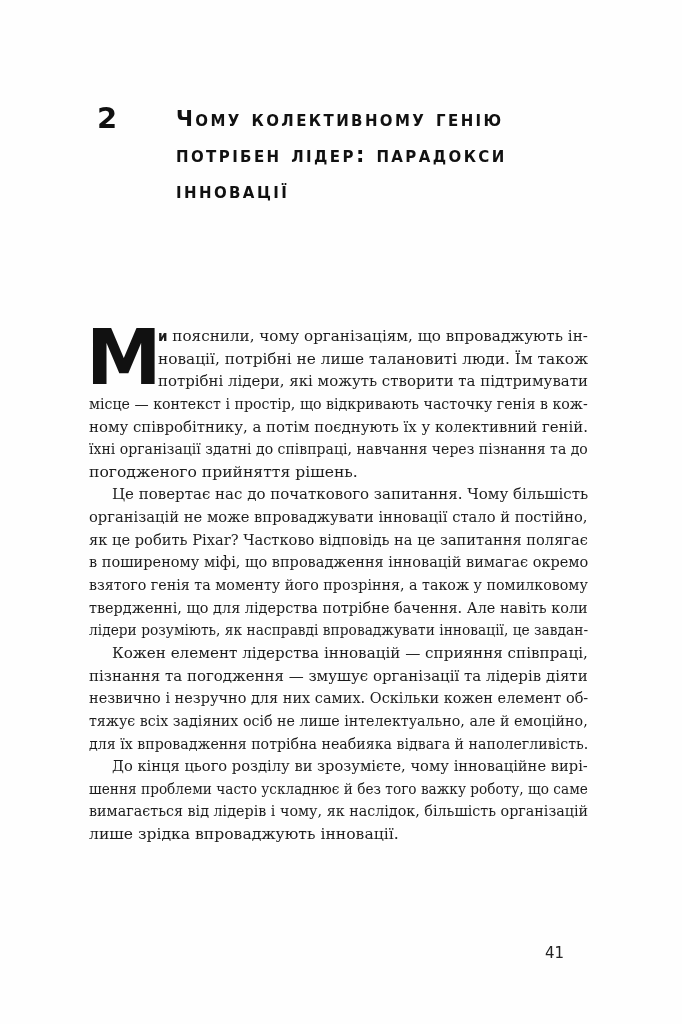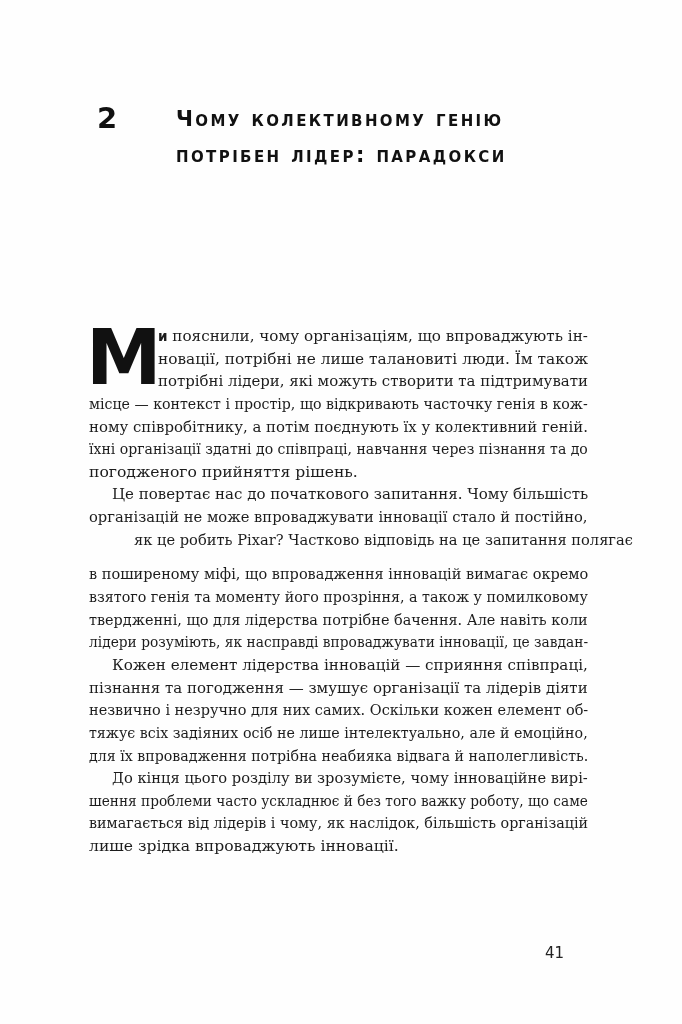--- a/index.html
+++ b/index.html
@@ -105,38 +105,39 @@
 </head>
 <body>
 
 <div class="page">
 
   <div class="chapter-heading">
     <div class="chapter-number">2</div>
     <div class="chapter-title">
       <span>Чому колективному генію</span>
       <span>потрібен лідер: парадокси</span>
+      <span>інновації</span>
     </div>
   </div>
 
   <div class="body-text">
     <span class="drop-cap">М</span>
 
     <div class="line after-cap" style="white-space: nowrap;"><span style="display: inline-block; white-space: nowrap; transform-origin: left top; transform: scaleX(0.972851);"><span class="lead-word">и</span><span> пояснили, чому організаціям, що впроваджують ін-</span></span></div>
     <div class="line after-cap" style="white-space: nowrap;"><span style="display: inline-block; white-space: nowrap; transform-origin: left top; transform: scaleX(0.983982);">новації, потрібні не лише талановиті люди. Їм також</span></div>
     <div class="line after-cap" style="white-space: nowrap;"><span style="display: inline-block; white-space: nowrap; transform-origin: left top; transform: scaleX(0.957684);">потрібні лідери, які можуть створити та підтримувати</span></div>
     <div class="line" style="white-space: nowrap;"><span style="display: inline-block; white-space: nowrap; transform-origin: left top; transform: scaleX(0.908925);">місце — контекст і простір, що відкривають часточку генія в кож-</span></div>
     <div class="line" style="white-space: nowrap;"><span style="display: inline-block; white-space: nowrap; transform-origin: left top; transform: scaleX(0.955939);">ному співробітнику, а потім поєднують їх у колективний геній.</span></div>
     <div class="line" style="white-space: nowrap;"><span style="display: inline-block; white-space: nowrap; transform-origin: left top; transform: scaleX(0.900722);">їхні організації здатні до співпраці, навчання через пізнання та до</span></div>
     <div class="line last" style="white-space: nowrap;"><span style="display: inline-block; white-space: nowrap;">погодженого прийняття рішень.</span></div>
 
     <div class="line indent" style="white-space: nowrap;"><span style="display: inline-block; white-space: nowrap; transform-origin: left top; transform: scaleX(0.961616);">Це повертає нас до початкового запитання. Чому більшість</span></div>
     <div class="line" style="white-space: nowrap;"><span style="display: inline-block; white-space: nowrap; transform-origin: left top; transform: scaleX(0.943289);">організацій не може впроваджувати інновації стало й постійно,</span></div>
-    <div class="line" style="white-space: nowrap; margin-left: 45px;"><span style="display: inline-block; white-space: nowrap; transform-origin: left top; transform: scaleX(0.93797);">як це робить Pixar? Частково відповідь на це запитання полягає</span></div>
-    <div class="line" style="white-space: nowrap; margin-top: 12px;"><span style="display: inline-block; white-space: nowrap; transform-origin: left top; transform: scaleX(0.929236);">в поширеному міфі, що впровадження інновацій вимагає окремо</span></div>
+    <div class="line" style="white-space: nowrap;"><span style="display: inline-block; white-space: nowrap; transform-origin: left top; transform: scaleX(0.93797);">як це робить Pixar? Частково відповідь на це запитання полягає</span></div>
+    <div class="line" style="white-space: nowrap;"><span style="display: inline-block; white-space: nowrap; transform-origin: left top; transform: scaleX(0.929236);">в поширеному міфі, що впровадження інновацій вимагає окремо</span></div>
     <div class="line" style="white-space: nowrap;"><span style="display: inline-block; white-space: nowrap; transform-origin: left top; transform: scaleX(0.913919);">взятого генія та моменту його прозріння, а також у помилковому</span></div>
     <div class="line" style="white-space: nowrap;"><span style="display: inline-block; white-space: nowrap; transform-origin: left top; transform: scaleX(0.924074);">твердженні, що для лідерства потрібне бачення. Але навіть коли</span></div>
     <div class="line" style="white-space: nowrap;"><span style="display: inline-block; white-space: nowrap; transform-origin: left top; transform: scaleX(0.883186);">лідери розуміють, як насправді впроваджувати інновації, це завдан-</span></div>
 
     <div class="line indent" style="white-space: nowrap;"><span style="display: inline-block; white-space: nowrap; transform-origin: left top; transform: scaleX(0.971429);">Кожен елемент лідерства інновацій — сприяння співпраці,</span></div>
     <div class="line" style="white-space: nowrap;"><span style="display: inline-block; white-space: nowrap; transform-origin: left top; transform: scaleX(0.959615);">пізнання та погодження — змушує організації та лідерів діяти</span></div>
     <div class="line" style="white-space: nowrap;"><span style="display: inline-block; white-space: nowrap; transform-origin: left top; transform: scaleX(0.927509);">незвично і незручно для них самих. Оскільки кожен елемент об-</span></div>
     <div class="line" style="white-space: nowrap;"><span style="display: inline-block; white-space: nowrap; transform-origin: left top; transform: scaleX(0.912249);">тяжує всіх задіяних осіб не лише інтелектуально, але й емоційно,</span></div>
     <div class="line" style="white-space: nowrap;"><span style="display: inline-block; white-space: nowrap; transform-origin: left top; transform: scaleX(0.908925);">для їх впровадження потрібна неабияка відвага й наполегливість.</span></div>
 

